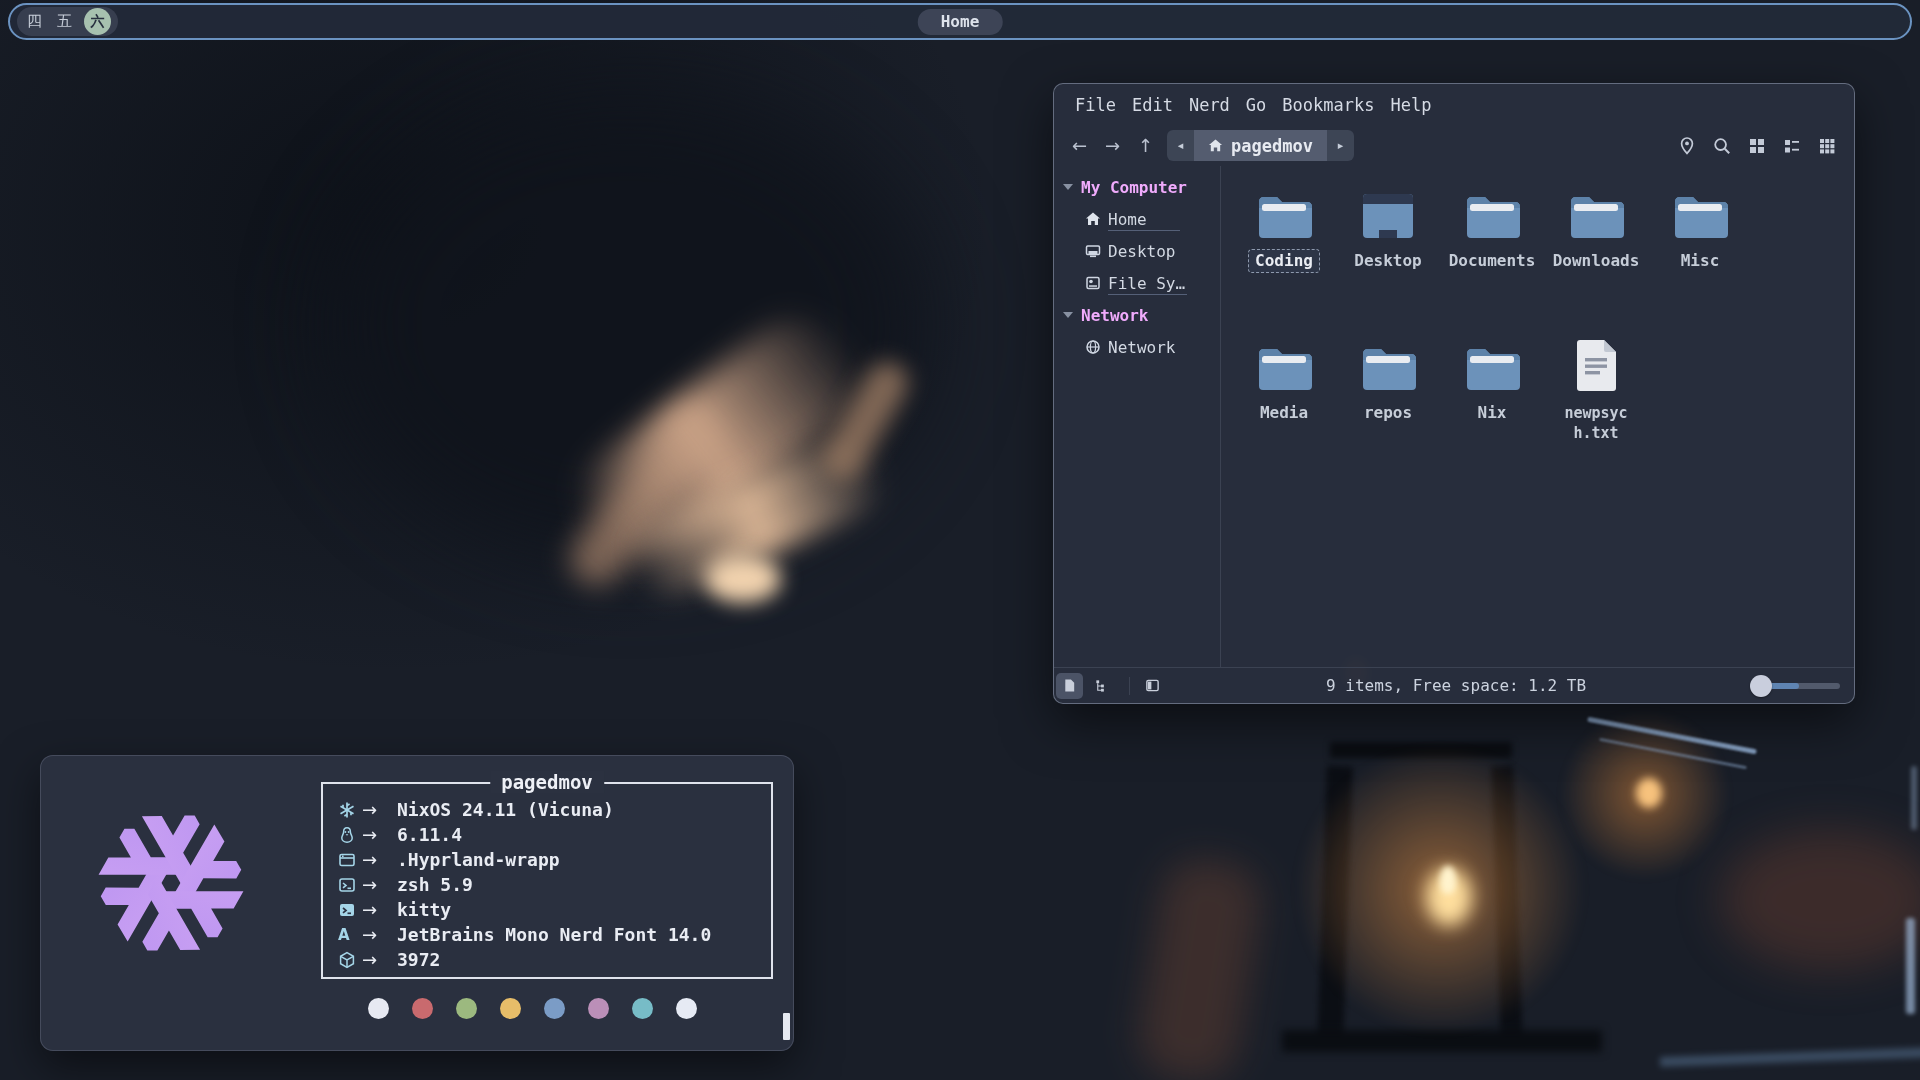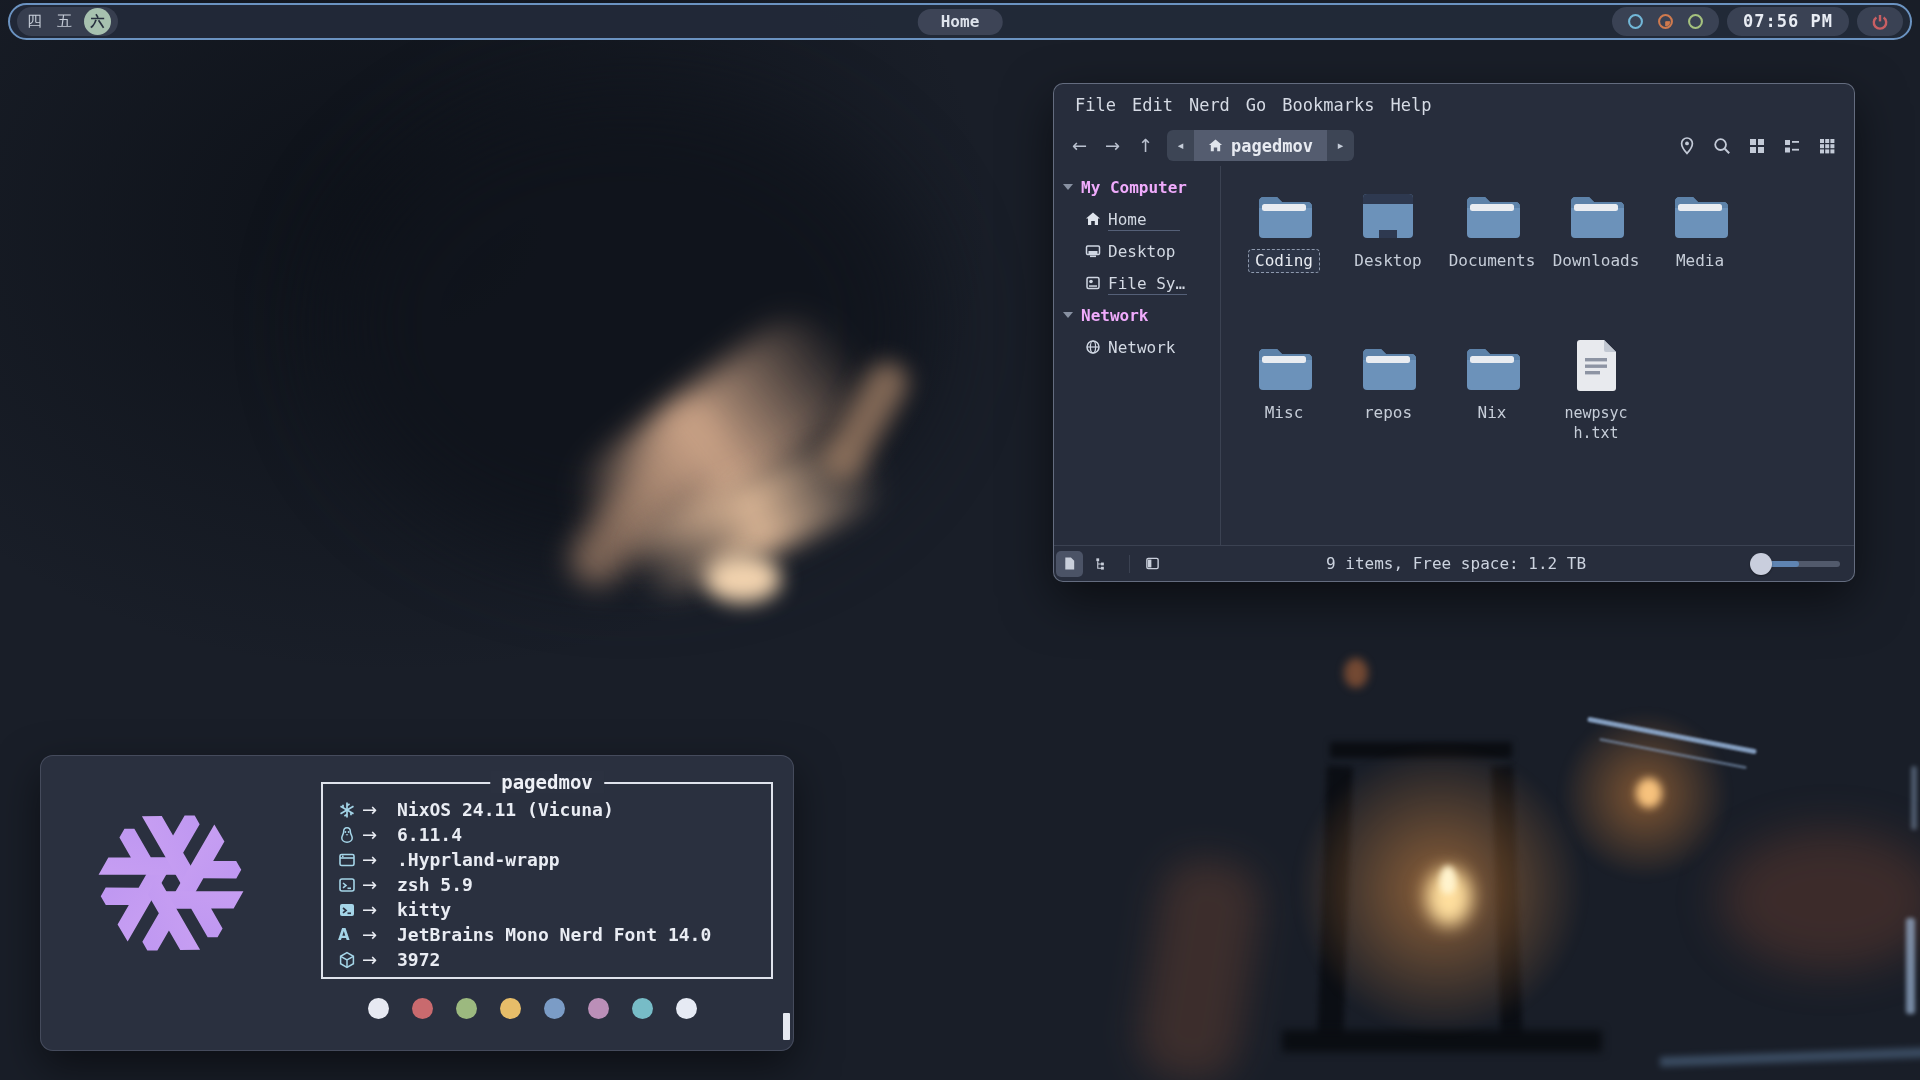--- a/index.html
+++ b/index.html
@@ -46,21 +46,21 @@
   .ws { font-size:15px; color:#c7ced9; font-family:"DejaVu Sans Mono",sans-serif; }
   .ws-active { width:27px; height:27px; border-radius:50%; background:#a7c1af; color:#28303f; font-weight:bold; font-size:14px; display:flex; align-items:center; justify-content:center; margin:0 -3px; }
   .bar-title { position:absolute; left:50%; transform:translateX(-50%); height:26px; line-height:26px; background:#3d4456; border-radius:13px; padding:0 23px; font-size:16px; font-weight:bold; color:#dde2eb; }
   .bar-right { margin-left:auto; margin-right:7px; display:flex; align-items:center; gap:8px; }
   .tray-pill { height:29px; background:#3a4254; border-radius:15px; display:flex; align-items:center; gap:13px; padding:0 15px; }
   .clock-pill { height:29px; line-height:29px; background:#3a4254; border-radius:15px; padding:0 16px; font-size:17px; font-weight:bold; color:#e9edf4; letter-spacing:1px; }
   .power-pill { height:29px; width:46px; background:#3a4254; border-radius:15px; display:flex; align-items:center; justify-content:center; }
 
   
   .fm {
-    position:absolute; left:1053px; top:83px; width:802px; height:499px;
+    position:absolute; left:1053px; top:83px; width:802px; height:621px;
     background:rgba(40,46,61,.95); border:1px solid rgba(152,162,182,.55);
     border-radius:10px; box-shadow:0 18px 50px rgba(0,0,0,.55);
   }
   .fm-menubar { height:41px; display:flex; align-items:center; padding-left:13px; }
   .fm-menu-item { padding:0 8px; font-size:17px; color:#d6dbe5; }
   .fm-toolbar { height:41px; display:flex; align-items:center; padding:0 9px; }
   .nav-btn { width:33px; height:30px; display:flex; align-items:center; justify-content:center; font-size:18px; color:#bac1cf; border-radius:6px; font-family:"DejaVu Sans",sans-serif; }
   .breadcrumb { margin-left:5px; height:31px; background:#3d4555; border-radius:6px; display:flex; align-items:stretch; overflow:hidden; }
   .crumb-arrow { width:27px; display:flex; align-items:center; justify-content:center; color:#c6cdd9; font-size:11px; font-family:"DejaVu Sans",sans-serif; }
   .crumb-current { background:#545c6f; display:flex; align-items:center; gap:8px; padding:0 14px; }
@@ -69,21 +69,21 @@
   .tb-icon { width:20px; height:20px; display:flex; align-items:center; justify-content:center; }
   .fm-body { position:absolute; left:0; right:0; top:82px; bottom:36px; display:flex; }
   .fm-sidebar { width:167px; border-right:1px solid #3b4252; padding-top:5px; flex-shrink:0; }
   .sb-row { height:32px; display:flex; align-items:center; font-size:16px; }
   .sb-header { padding-left:9px; gap:8px; color:#f0abfc; font-weight:bold; }
   .sb-item { padding-left:31px; gap:7px; color:#d3d9e3; }
   .sb-item .lbl { padding:2px 2px 1px 0; min-width:72px; }
   .sb-item.focused .lbl { border-bottom:1px solid #556078; }
   .tri { width:0; height:0; border-left:5px solid transparent; border-right:5px solid transparent; border-top:6px solid #8891a2; }
   .fm-main { flex:1; padding:12px 0 0 11px; display:grid; grid-template-columns:repeat(5,104px); grid-auto-rows:152px; }
-  .tile { width:104px; display:flex; flex-direction:column; align-items:center; }
+  .tile { width:104px; display:flex; flex-direction:column; align-items:center;font-weight:bold; }
   .tile-icon { height:62px; display:flex; align-items:flex-end; justify-content:center; }
   .tile-label { margin-top:9px; font-size:16px; line-height:20px; color:#c6cdd8; text-align:center; padding:1px 6px; border:1px dashed transparent; border-radius:4px; }
   .tile.selected .tile-label { color:#e9ecf2; border-color:#8e99ad; background:rgba(80,95,120,.18); }
   .tile.wrap .tile-label { width:86px; word-break:break-all; font-size:15px; padding:1px 2px; }
   .fm-statusbar { position:absolute; left:0; right:0; bottom:0; height:36px; border-top:1px solid #3b4252; display:flex; align-items:center; padding:0 2px; }
   .sb-btn { width:27px; height:26px; border-radius:5px; display:flex; align-items:center; justify-content:center; margin-right:5px; }
   .sb-btn.active { background:#4b5366; }
   .sb-sep { width:1px; height:18px; background:#3b4252; margin:0 9px; }
   .status-text { position:absolute; left:272px; font-size:16px; color:#ccd3df; }
   .zoom-track { position:absolute; left:707px; top:15px; width:79px; height:6px; border-radius:3px; background:#525a6c; }
@@ -273,39 +273,20 @@
       <div class="wp wp-sliver2"></div>
   </div>
 
   <div class="topbar">
     <div class="ws-pill">
       <span class="ws">四</span>
       <span class="ws">五</span>
       <span class="ws ws-active">六</span>
     </div>
     <div class="bar-title">Home</div>
-    <div class="bar-right">
-      <div class="tray-pill">
-        <svg width="17" height="17" style="stroke:#72b7d8">
-            <use href="#i-circle"></use>
-          </svg>
-        <svg width="17" height="17" style="stroke:#cf7a4e;fill:#cf7a4e">
-            <use href="#i-circle-wedge"></use>
-          </svg>
-        <svg width="17" height="17" style="stroke:#a5c27e">
-            <use href="#i-circle"></use>
-          </svg>
-      </div>
-      <div class="clock-pill">07:56 PM</div>
-      <div class="power-pill">
-        <svg width="18" height="18" style="stroke:#c95f63">
-            <use href="#i-power"></use>
-          </svg>
-      </div>
-    </div>
   </div>
 
   <div class="fm">
     <div class="fm-menubar">
       <span class="fm-menu-item">File</span>
       <span class="fm-menu-item">Edit</span>
       <span class="fm-menu-item">Nerd</span>
       <span class="fm-menu-item">Go</span>
       <span class="fm-menu-item">Bookmarks</span>
       <span class="fm-menu-item">Help</span>
@@ -421,29 +402,29 @@
               </svg>
             </span>
           <span class="tile-label">Downloads</span>
         </div>
         <div class="tile">
           <span class="tile-icon">
               <svg width="56" height="48">
                 <use href="#i-folder"></use>
               </svg>
             </span>
+          <span class="tile-label">Misc</span>
+        </div>
+        <div class="tile">
+          <span class="tile-icon">
+              <svg width="56" height="48">
+                <use href="#i-folder"></use>
+              </svg>
+            </span>
           <span class="tile-label">Media</span>
-        </div>
-        <div class="tile">
-          <span class="tile-icon">
-              <svg width="56" height="48">
-                <use href="#i-folder"></use>
-              </svg>
-            </span>
-          <span class="tile-label">Misc</span>
         </div>
         <div class="tile">
           <span class="tile-icon">
               <svg width="56" height="48">
                 <use href="#i-folder"></use>
               </svg>
             </span>
           <span class="tile-label">repos</span>
         </div>
         <div class="tile">

